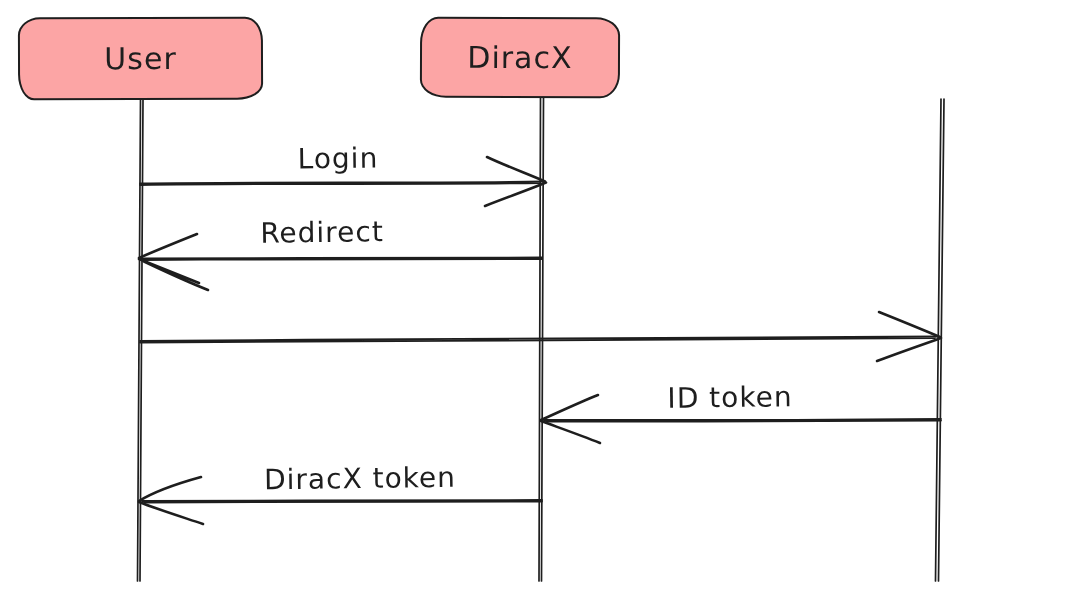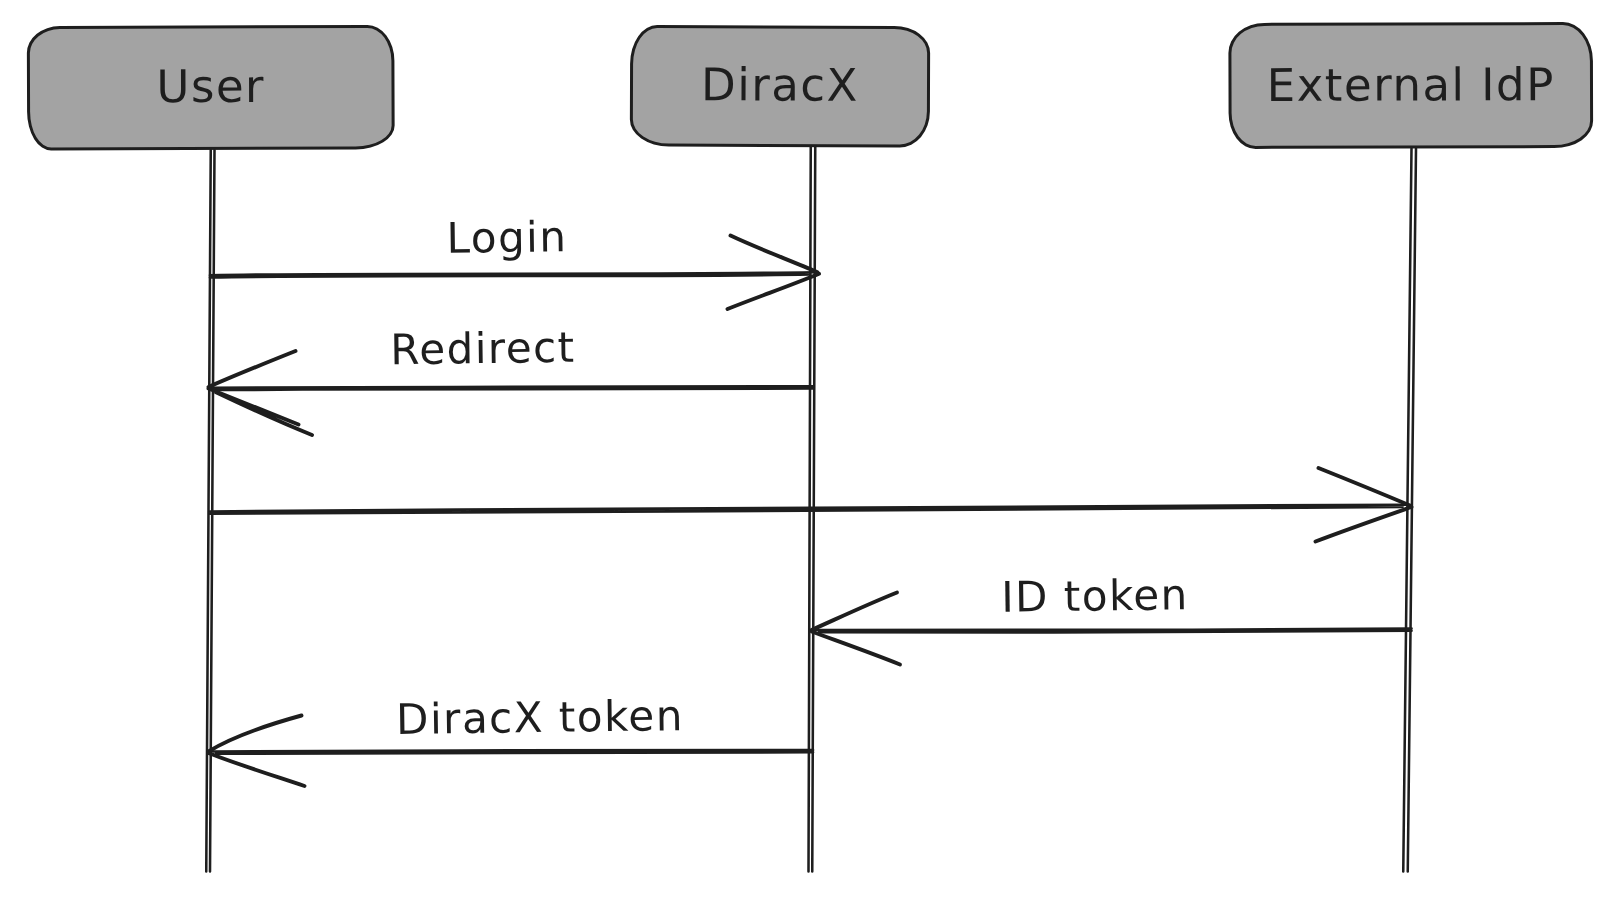--- a/index.html
+++ b/index.html
@@ -18,21 +18,21 @@
   }
   .lines-layer {
     position: absolute;
     inset: 0;
     width: 1080px;
     height: 603px;
   }
   .actor-box {
     position: absolute;
     box-sizing: border-box;
-    background: #a3a3a3;
+    background: #fca5a5;
     border: 2.5px solid #1e1e1e;
     display: flex;
     align-items: center;
     justify-content: center;
     z-index: 2;
   }
   .actor-box .actor-label {
     font-size: 30px;
     letter-spacing: 1px;
     white-space: nowrap;
@@ -101,22 +101,19 @@
       <path stroke-width="2.6" d="M201 477 C172 485 152 493 139 501 M203 524 C176 515 154 508 139 502"></path>
     </g>
   </svg>
 
   <div class="actor-box actor-user">
     <span class="actor-label">User</span>
   </div>
   <div class="actor-box actor-diracx">
     <span class="actor-label">DiracX</span>
   </div>
-  <div class="actor-box actor-idp">
-    <span class="actor-label">External IdP</span>
-  </div>
 
   <div class="msg-label msg-login">Login</div>
   <div class="msg-label msg-redirect">Redirect</div>
   <div class="msg-label msg-id-token">ID token</div>
   <div class="msg-label msg-diracx-token">DiracX token</div>
 
 </div>
 
 </body></html>

